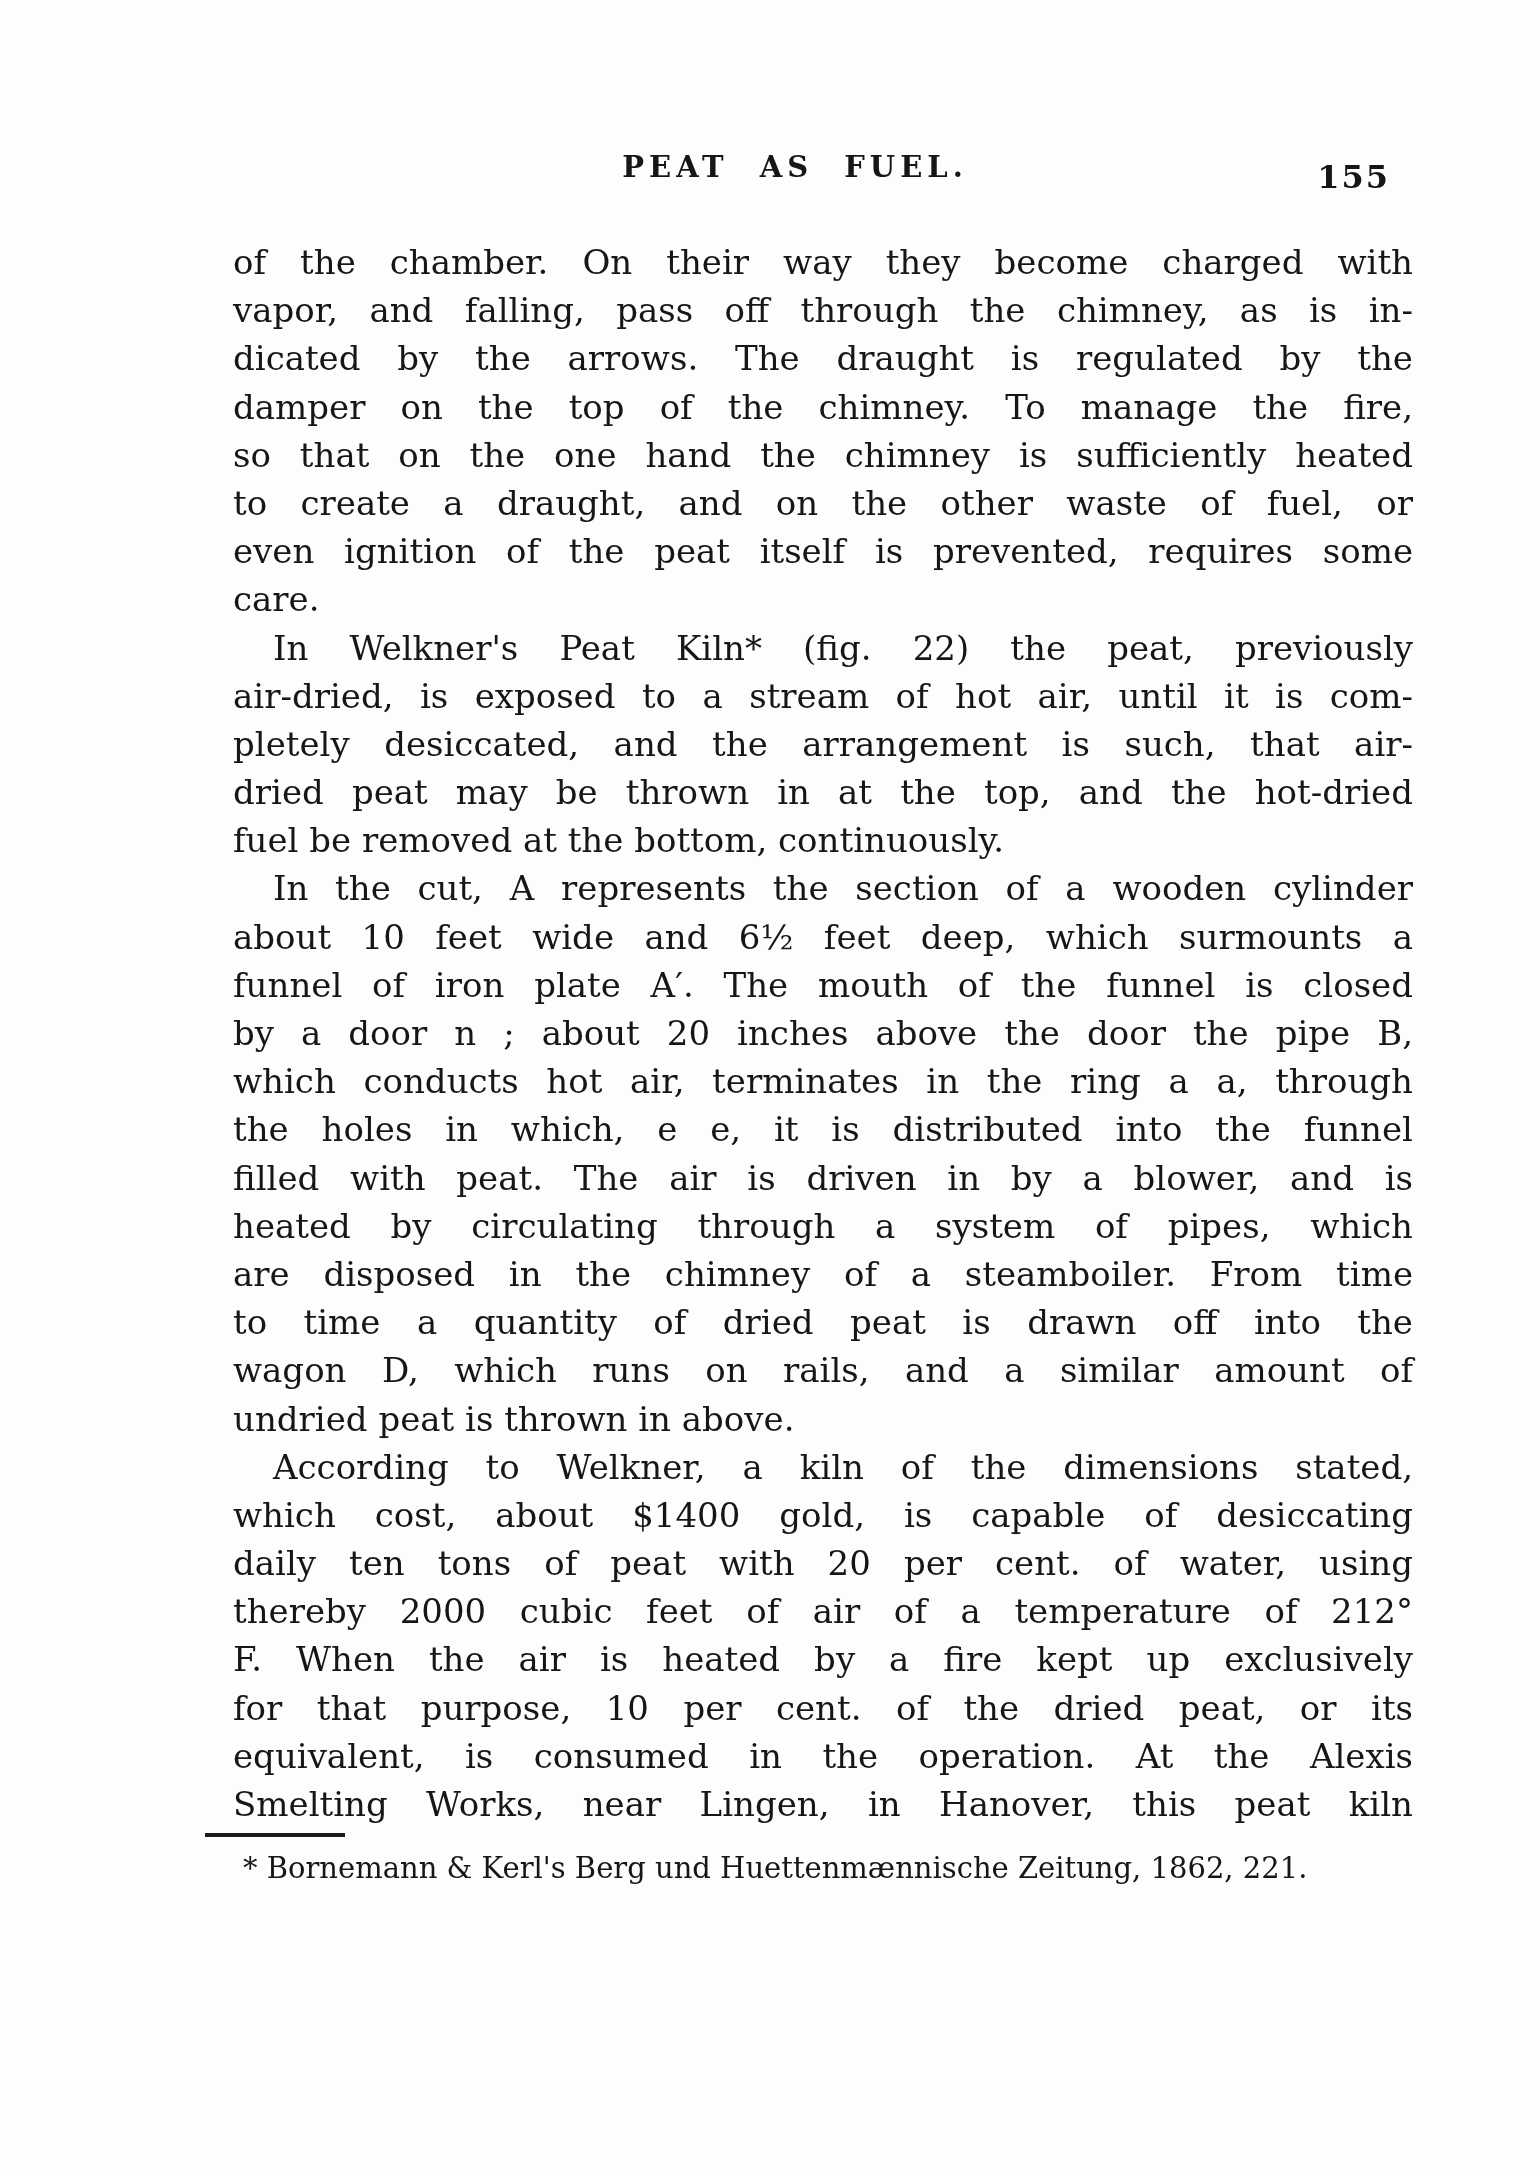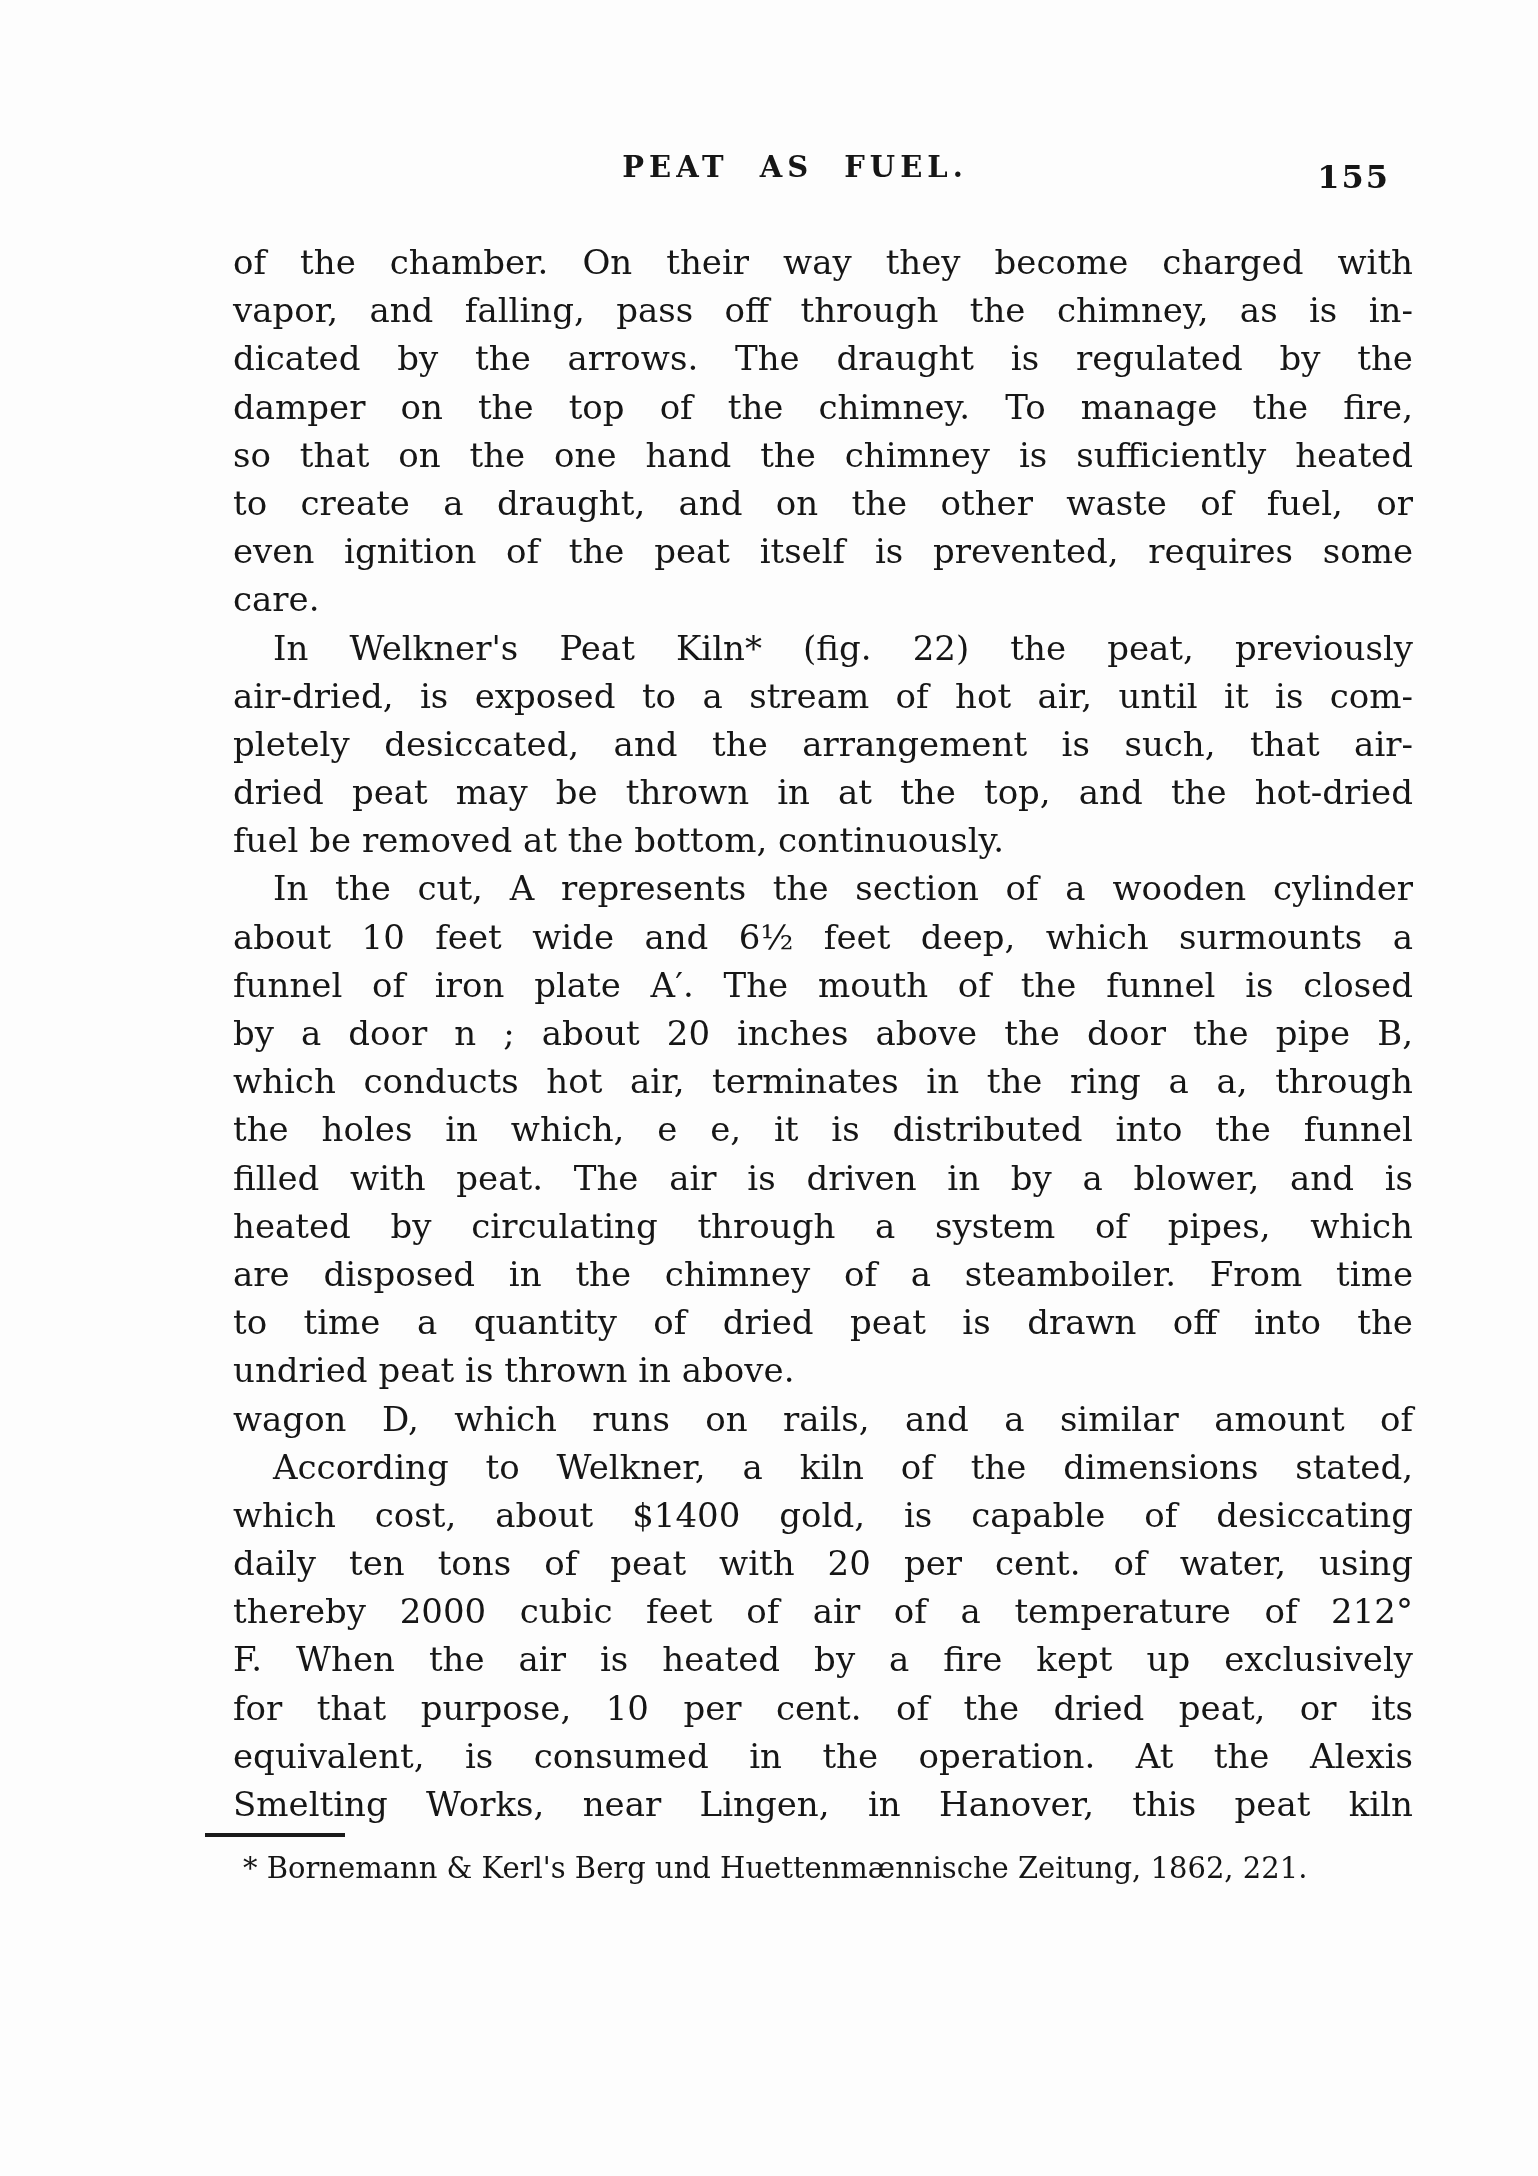--- a/index.html
+++ b/index.html
@@ -69,22 +69,22 @@
       <div class="line indent"><span>In the cut, </span><span class="it">A</span><span> represents the section of a wooden cylinder</span></div>
       <div class="line">about 10 feet wide and 6½ feet deep, which surmounts a</div>
       <div class="line"><span>funnel of iron plate </span><span class="it">A′</span><span>. The mouth of the funnel is closed</span></div>
       <div class="line"><span>by a door </span><span class="it">n</span><span> ; about 20 inches above the door the pipe </span><span class="it">B</span><span>,</span></div>
       <div class="line"><span>which conducts hot air, terminates in the ring </span><span class="it">a a</span><span>, through</span></div>
       <div class="line"><span>the holes in which, </span><span class="it">e e</span><span>, it is distributed into the funnel</span></div>
       <div class="line">filled with peat. The air is driven in by a blower, and is</div>
       <div class="line">heated by circulating through a system of pipes, which</div>
       <div class="line">are disposed in the chimney of a steamboiler. From time</div>
       <div class="line">to time a quantity of dried peat is drawn off into the</div>
+      <div class="line"><span>wagon </span><span class="it">D</span><span>, which runs on rails, and a similar amount of</span></div>
       <div class="line last">undried peat is thrown in above.</div>
-      <div class="line"><span>wagon </span><span class="it">D</span><span>, which runs on rails, and a similar amount of</span></div>
       <div class="line indent">According to Welkner, a kiln of the dimensions stated,</div>
       <div class="line">which cost, about $1400 gold, is capable of desiccating</div>
       <div class="line"><span>daily ten tons of peat with 20 </span><span class="it">per cent.</span><span> of water, using</span></div>
       <div class="line">thereby 2000 cubic feet of air of a temperature of 212°</div>
       <div class="line">F. When the air is heated by a fire kept up exclusively</div>
       <div class="line"><span>for that purpose, 10 </span><span class="it">per cent.</span><span> of the dried peat, or its</span></div>
       <div class="line">equivalent, is consumed in the operation. At the Alexis</div>
       <div class="line">Smelting Works, near Lingen, in Hanover, this peat kiln</div>
     </div>
   <div class="footnote-rule"></div>

